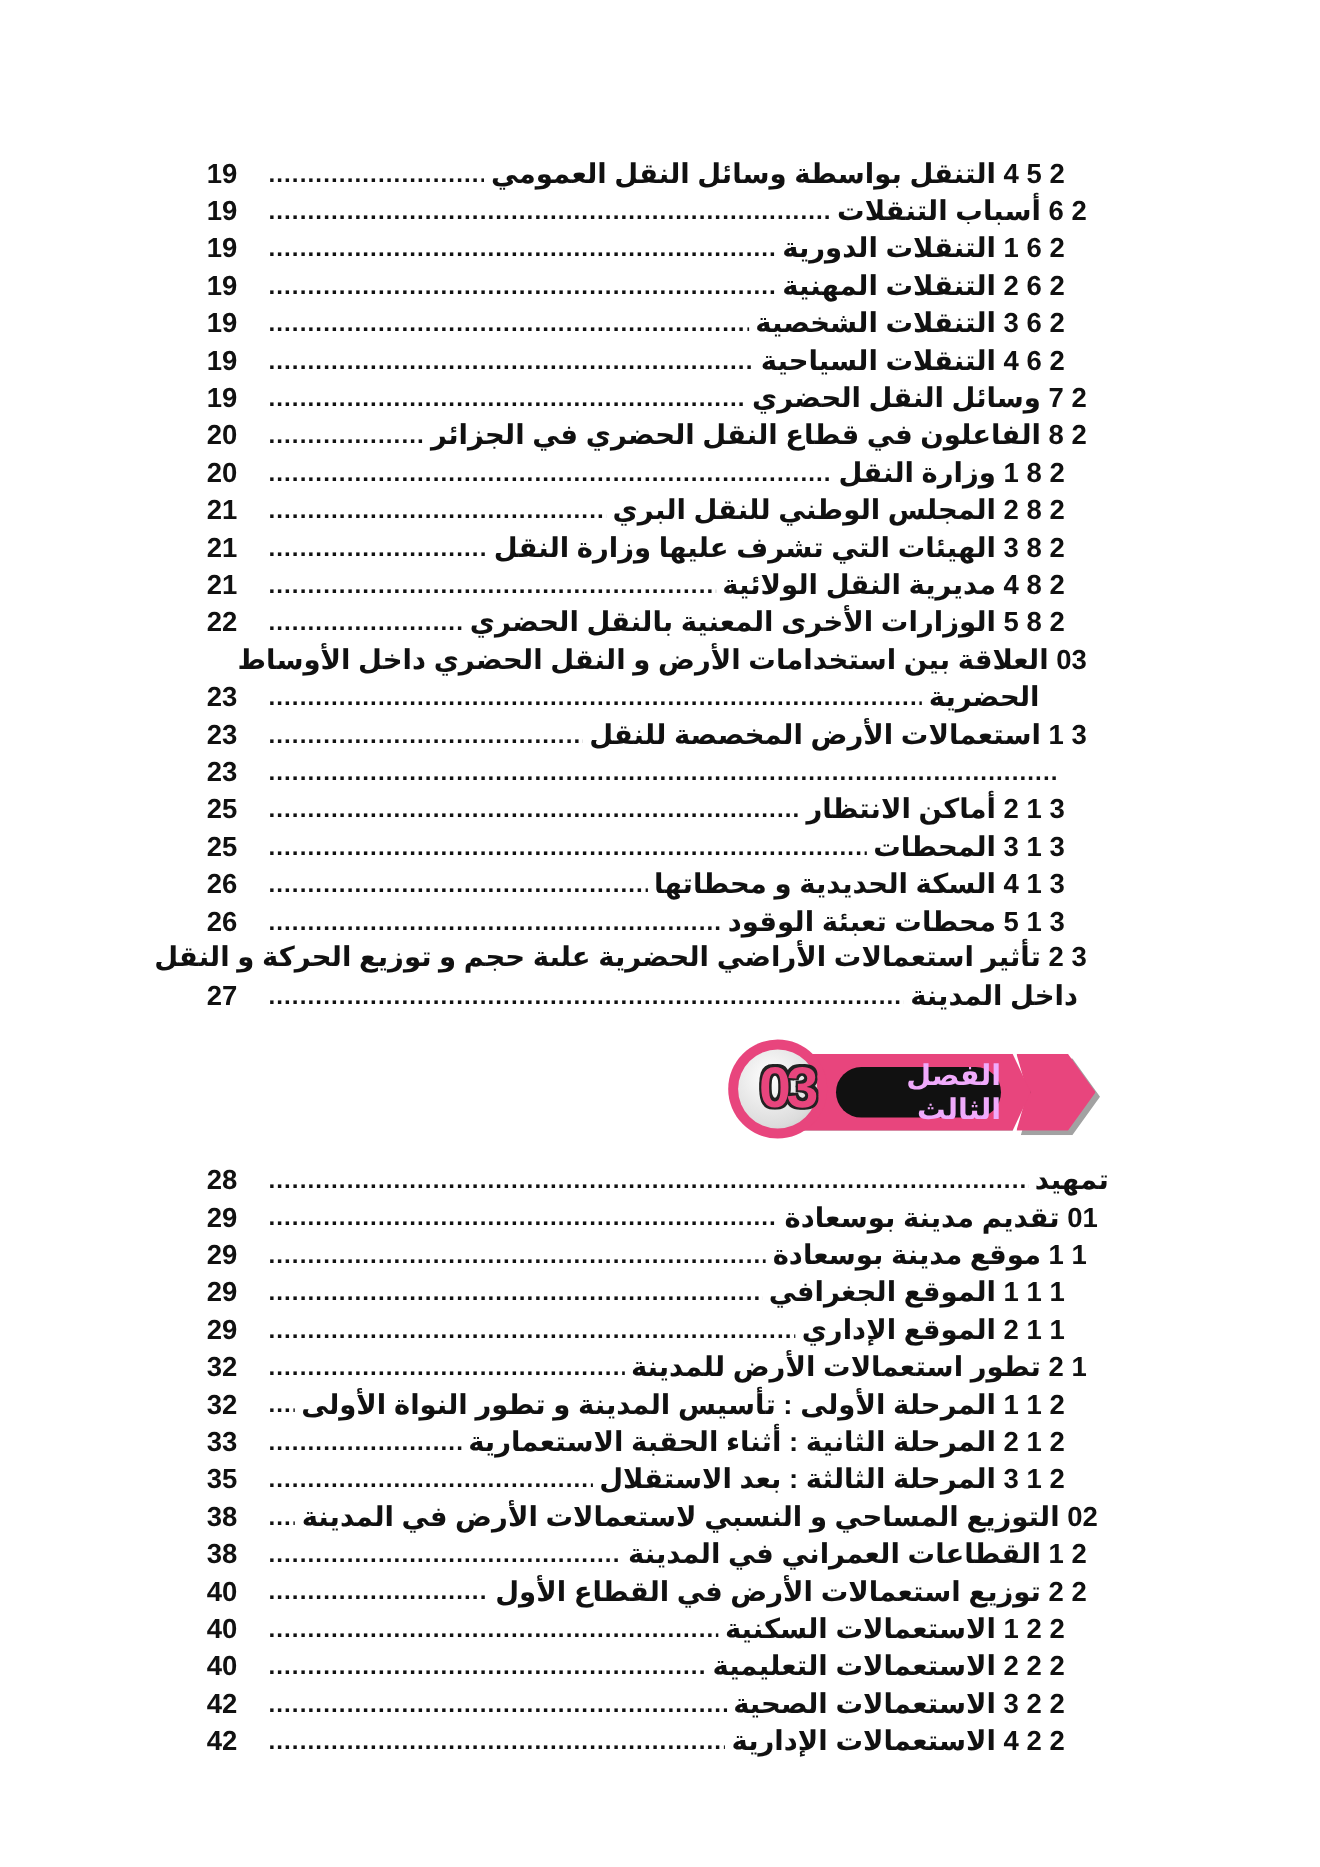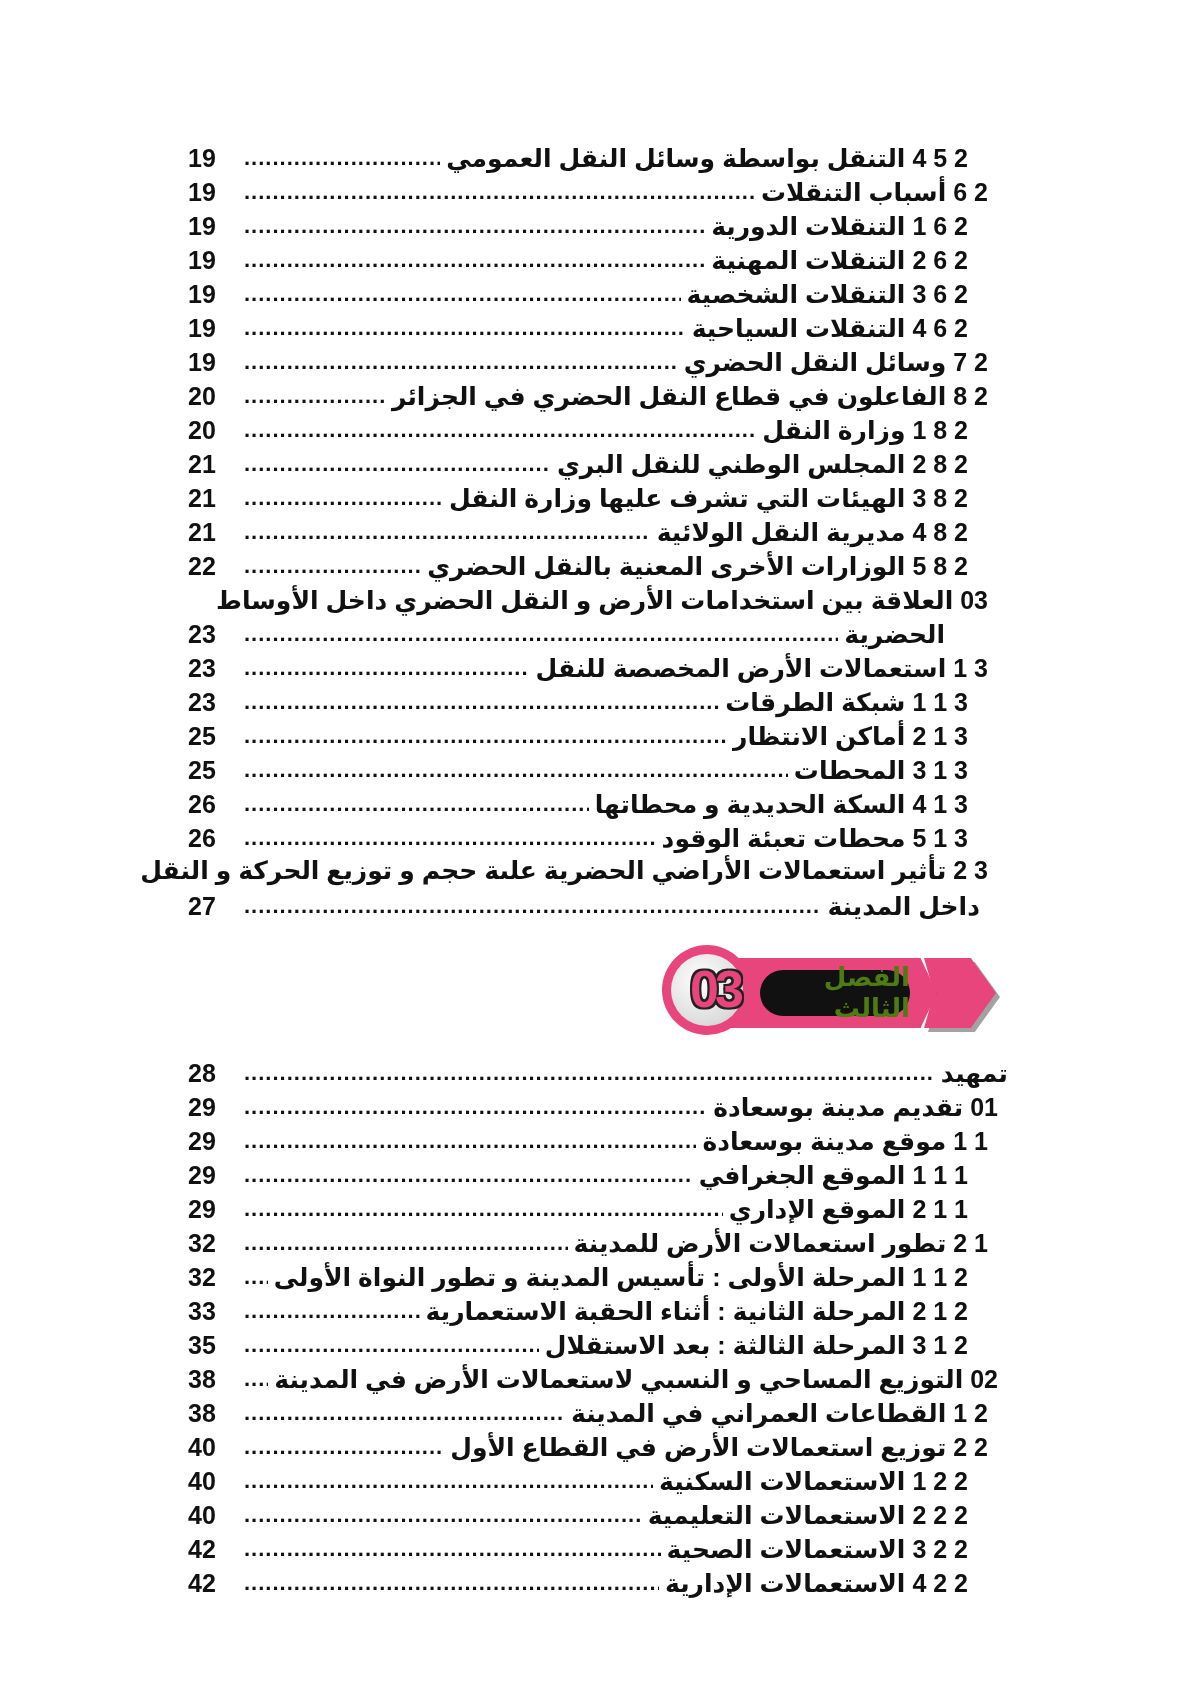--- a/index.html
+++ b/index.html
@@ -27,21 +27,21 @@
                    clip-path:polygon(0 0, 65% 0, 100% 50%, 65% 100%, 0 100%, 14% 50%); opacity:0.55; }
   .banner .circle { position:absolute; left:0; top:0; width:90px; height:90px; border-radius:50%;
                     background:#e8457d; }
   .banner .circle-inner { position:absolute; left:9px; top:9px; width:72px; height:72px; border-radius:50%;
                     background:radial-gradient(circle at 40% 35%, #ffffff 0%, #dcdcdc 70%, #bdbdbd 100%); }
   .banner .num { position:absolute; left:8px; top:14px; width:90px; text-align:center;
                  font-size:52px; font-weight:bold; color:#e8457d; letter-spacing:-4px;
                  text-shadow:-2px -2px 0 #222, 2px -2px 0 #222, -2px 2px 0 #222, 2px 2px 0 #222; }
   .banner .title-pill { position:absolute; left:98px; top:25px; width:150px; height:46px; border-radius:23px;
                  background:#111; display:flex; align-items:center; justify-content:center; }
-  .banner .title { color:#4d7c0f; font-size:26px; font-weight:bold; direction:rtl; }
+  .banner .title { color:#f0abfc; font-size:26px; font-weight:bold; direction:rtl; }
 </style>
 </head>
 <body>
 
 <div class="toc" id="toc">
     <div class="row" style="top: 141px; width: 780px;">
       <span class="page">19</span>
       <span class="dots">................................................................................................................................................</span>
       <span class="label">2 5 4 التنقل بواسطة وسائل النقل العمومي</span>
     </div>
@@ -112,21 +112,20 @@
       <span class="label">الحضرية</span>
     </div>
     <div class="row" style="top: 651px; width: 800px;">
       <span class="page">23</span>
       <span class="dots">................................................................................................................................................</span>
       <span class="label">3 1 استعمالات الأرض المخصصة للنقل</span>
     </div>
     <div class="row" style="top: 685px; width: 780px;">
       <span class="page">23</span>
       <span class="dots">................................................................................................................................................</span>
-      <span class="label">3 1 1 شبكة الطرقات</span>
     </div>
     <div class="row" style="top: 719px; width: 780px;">
       <span class="page">25</span>
       <span class="dots">................................................................................................................................................</span>
       <span class="label">3 1 2 أماكن الانتظار</span>
     </div>
     <div class="row" style="top: 753px; width: 780px;">
       <span class="page">25</span>
       <span class="dots">................................................................................................................................................</span>
       <span class="label">3 1 3 المحطات</span>

